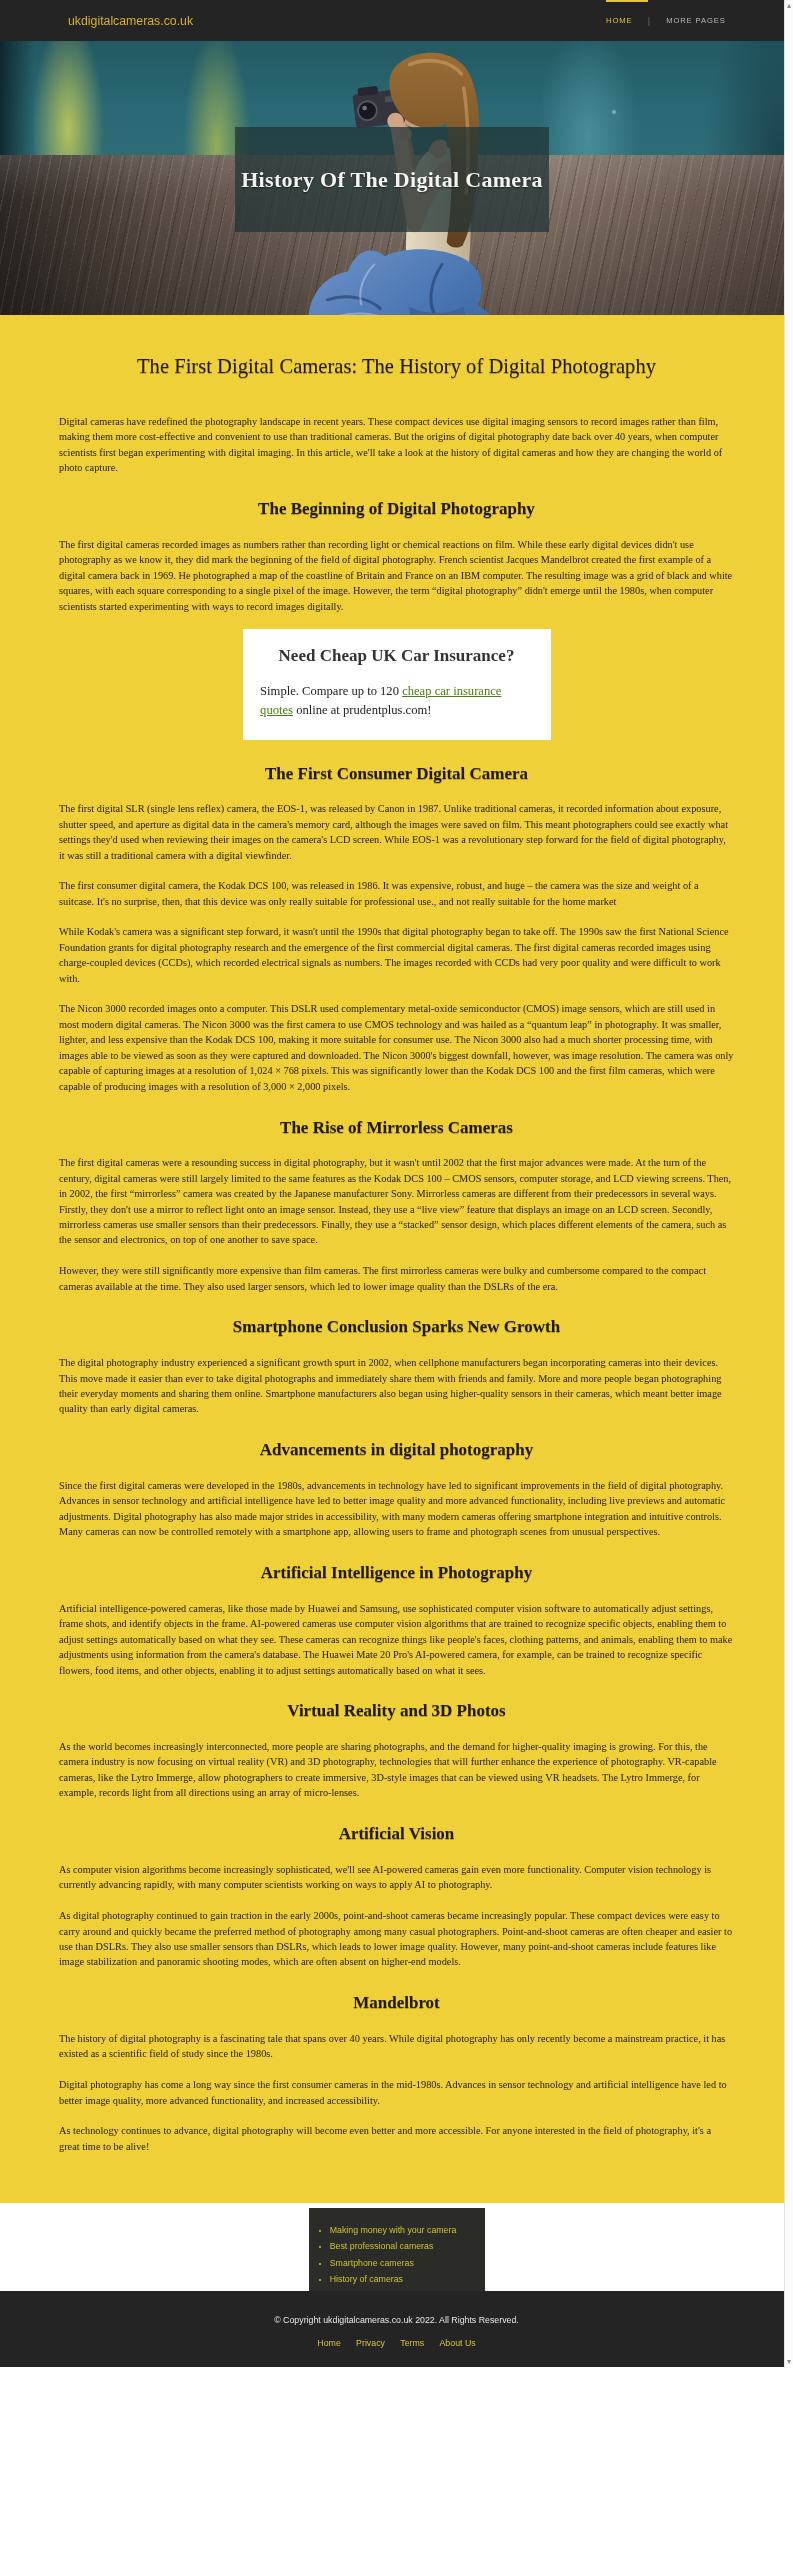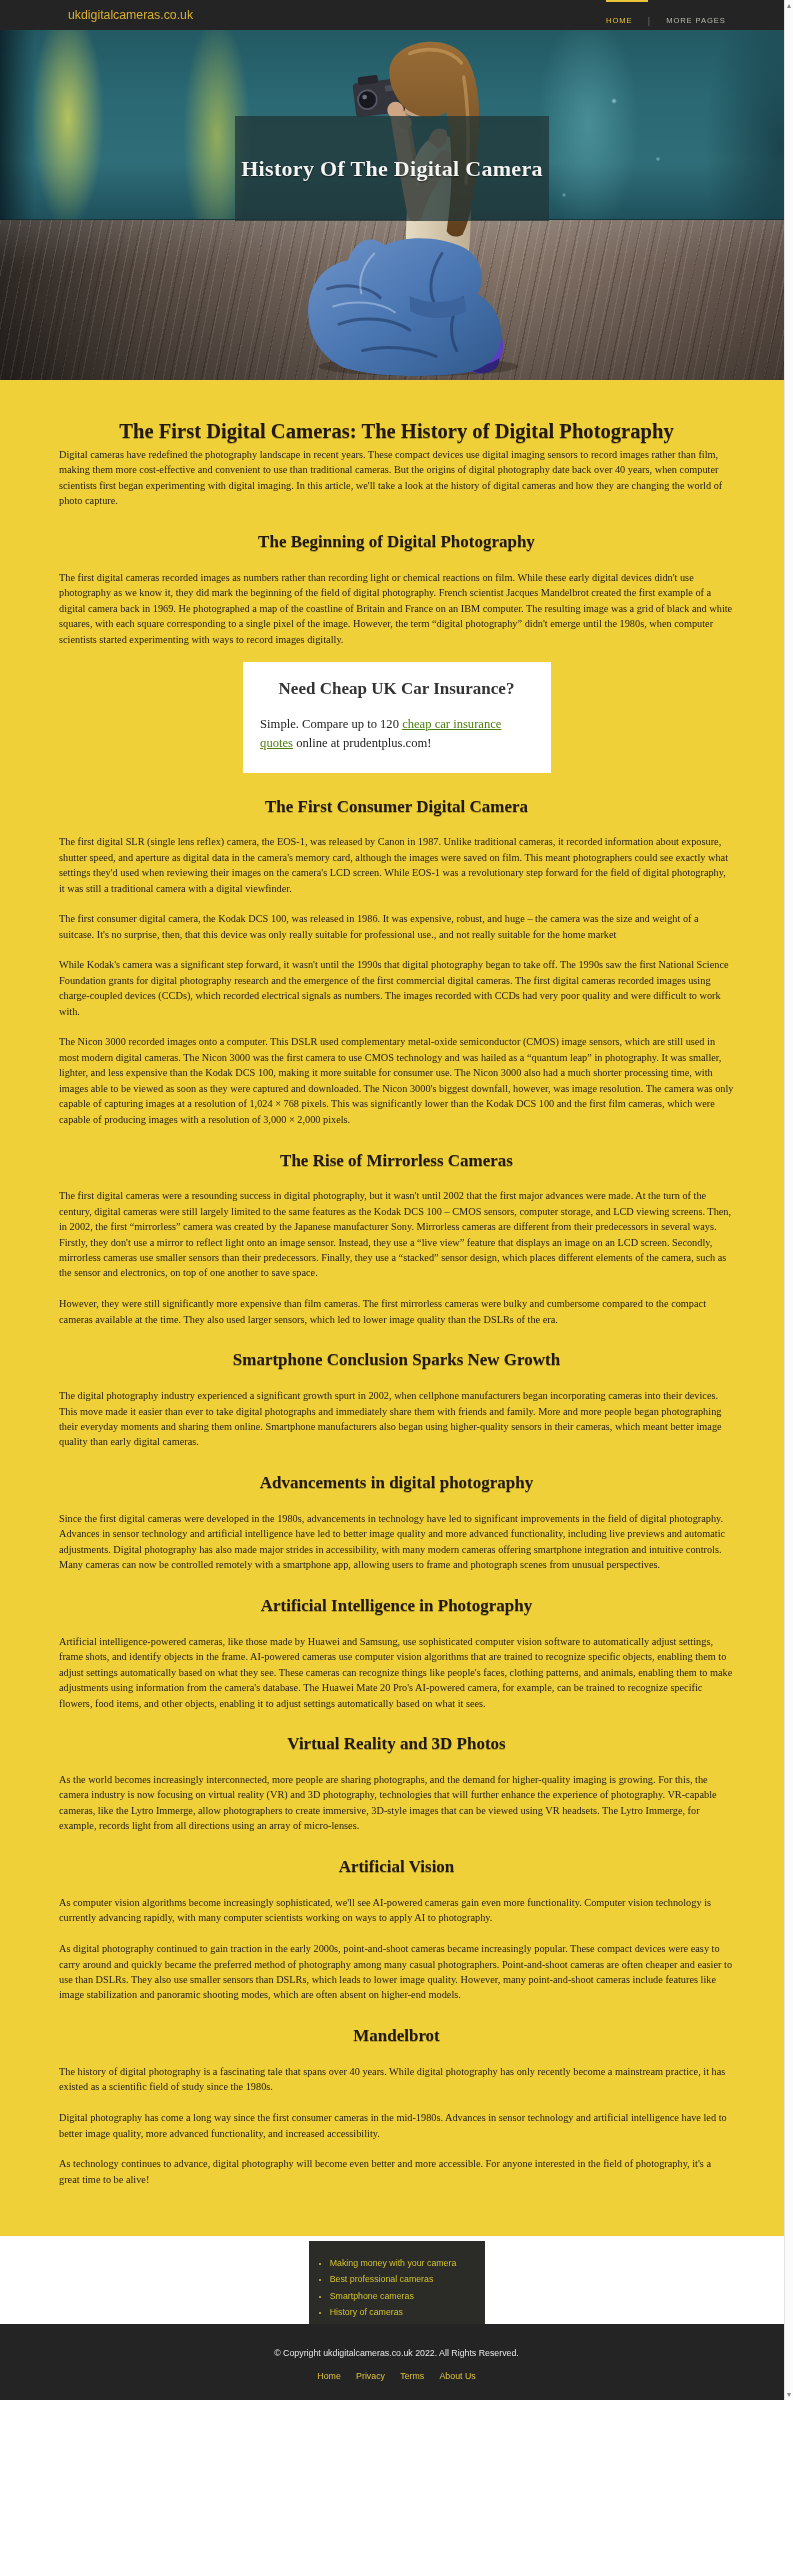--- a/index.html
+++ b/index.html
@@ -1,32 +1,32 @@
 <!DOCTYPE html>
 <html style="font-size:9.4px"><head>
 <meta charset="utf-8">
 <style>
   html,body { margin:0; padding:0; background:#ffffff; }
   body { width:793px; font-family:"Liberation Serif", serif; }
   .page { position:relative; width:793px; overflow:hidden; }
 
   
-  .header { position:relative; height:30px; background:#242424; }
+  .header { position:relative; height:41px; background:#242424; }
   .site-title { position:absolute; left:68px; top:50%; transform:translateY(-50%);
     font-family:"Liberation Sans", sans-serif; font-size:12.3px; color:#d9b12e; text-decoration:none; }
   .nav { position:absolute; left:606px; top:0; height:41px; display:flex; align-items:center; gap:15.3px;
     font-family:"Liberation Sans", sans-serif; font-size:7.6px; letter-spacing:0.9px; }
   .nav a { text-decoration:none; }
   .nav-home { color:#e8c43c; }
   .nav-divider { color:#6f6f6f; font-size:8.8px; }
   .nav-more { color:#b9b9b2; }
   .nav-indicator { position:absolute; left:606px; top:0; width:42px; height:2.4px; background:#e8c43c; }
 
   
-  .hero { position:relative; height:350px; background:#0f172a; overflow:hidden; }
+  .hero { position:relative; height:274px; background:#0f172a; overflow:hidden; }
   .hero-wall { position:absolute; left:0; right:0; top:0; height:189px;
     background-image:
       radial-gradient(circle 1.8px at 614px 71px, rgba(190,235,235,.75), transparent 2.9px),
       radial-gradient(circle 1.2px at 658px 129px, rgba(180,230,230,.6), transparent 2.4px),
       radial-gradient(circle 1.2px at 564px 165px, rgba(180,230,230,.5), transparent 2.4px),
       linear-gradient(90deg, rgba(10,30,36,.85), rgba(10,30,36,0) 35px),
       radial-gradient(ellipse 50px 153px at 68px 88px, rgba(205,210,90,.85), rgba(205,210,90,0) 72%),
       radial-gradient(ellipse 47px 165px at 217px 106px, rgba(190,200,80,.7), rgba(190,200,80,0) 72%),
       radial-gradient(ellipse 71px 153px at 588px 94px, rgba(120,200,205,.38), transparent 72%),
       radial-gradient(ellipse 106px 235px at 781px 118px, rgba(15,40,48,.6), transparent 72%),
@@ -40,22 +40,22 @@
       linear-gradient(90deg, #2e2824 0%, #564a42 18%, #7b6c62 45%, #857468 65%, #6f5f55 85%, #5a4c44 100%);
   }
   .woman { position:absolute; left:289px; top:0; width:253px; height:350px; }
   .hero-title-box { position:absolute; left:235px; top:86px; width:314px; height:105px;
     background:rgba(33,53,54,.74); display:flex; align-items:center; justify-content:center; z-index:5; }
   .hero-title { margin:0; color:#f4f4f2; font-size:22px; font-weight:bold; letter-spacing:0.3px;
     text-shadow:0 1.2px 1.8px rgba(0,0,0,.55); font-family:"Liberation Serif", serif; }
 
   
   .main { background:#efd039; padding:27px 59px 34px; color:#262015; }
-  .article-h1 { font-size:20.6px; font-weight:bold; text-align:center; color:#221a12;
-    margin:13px 0 4px; text-shadow:0 0.6px 0.6px rgba(0,0,0,.25); }
+  .article-h1 { font-size:20.6px; font-weight:normal; text-align:center; color:#221a12;
+    margin:13px 0 36px; text-shadow:0 0.6px 0.6px rgba(0,0,0,.25); }
   .main h2 { font-size:17px; font-weight:bold; text-align:center; color:#221a12;
     margin:23.5px 0 17.6px; text-shadow:0 0.6px 0.6px rgba(0,0,0,.25); }
   .main p { font-size:10.3px; line-height:1.5; margin:0 0 15.3px; }
 
   
   .ad-card { width:308px; box-sizing:border-box; background:#ffffff; margin:4px auto;
     padding:16.5px 17.6px 20px; }
   .ad-card h3 { margin:0 0 16.5px; font-size:17px; font-weight:bold; color:#333; text-align:center; }
   .ad-card p { font-size:12.6px; line-height:1.5; color:#222; margin:0; }
   .ad-link { color:#4d7c0f; text-decoration:underline; }

